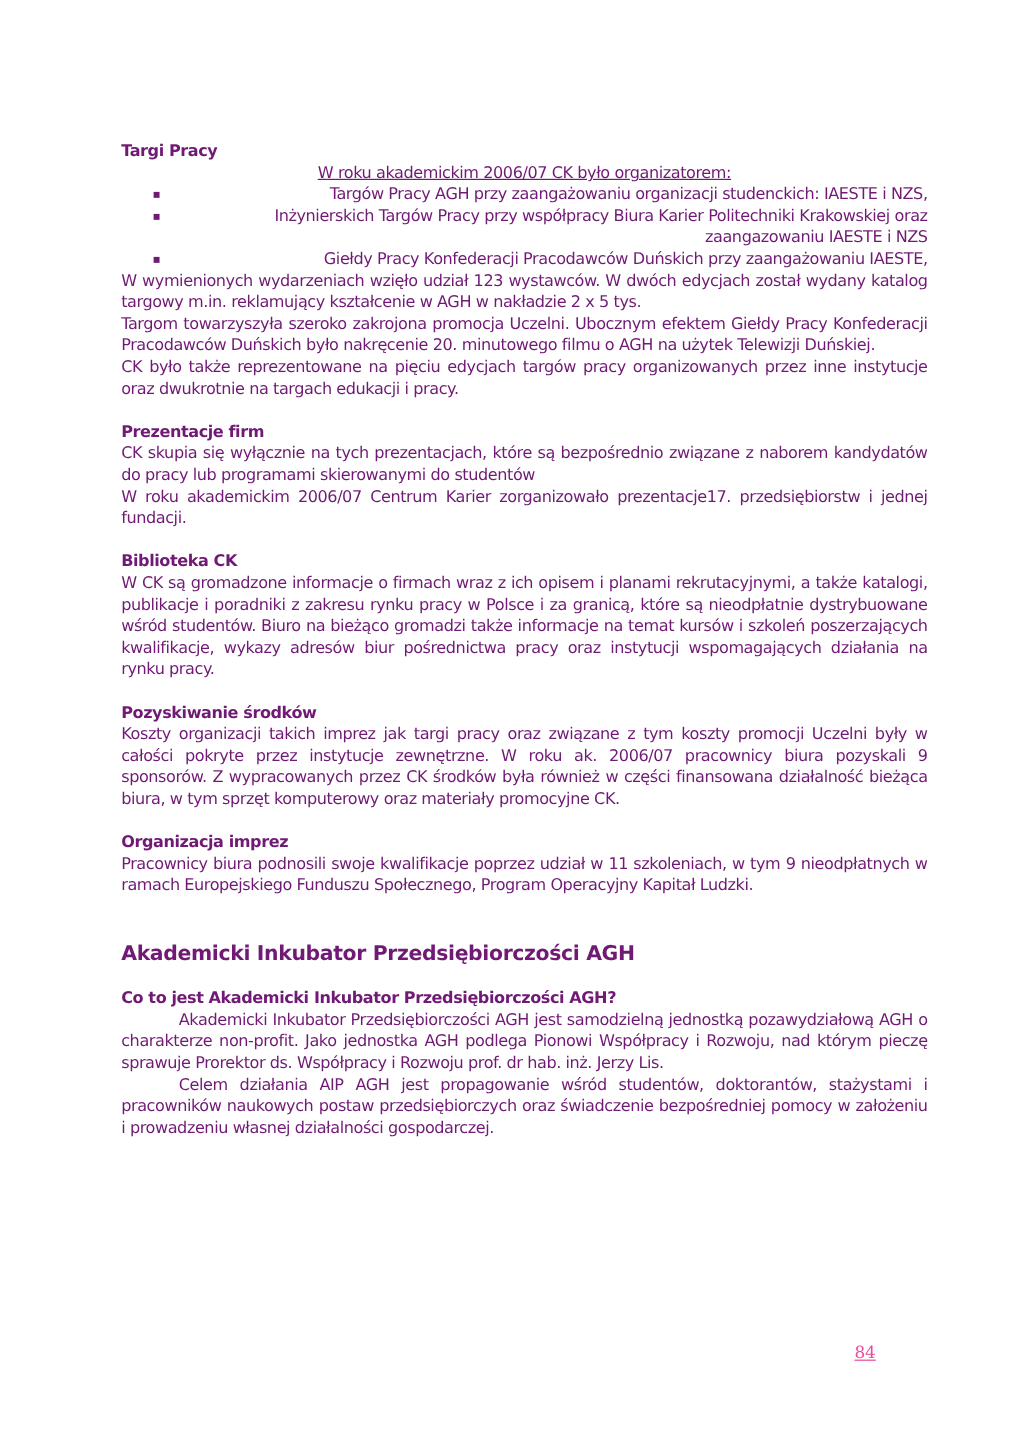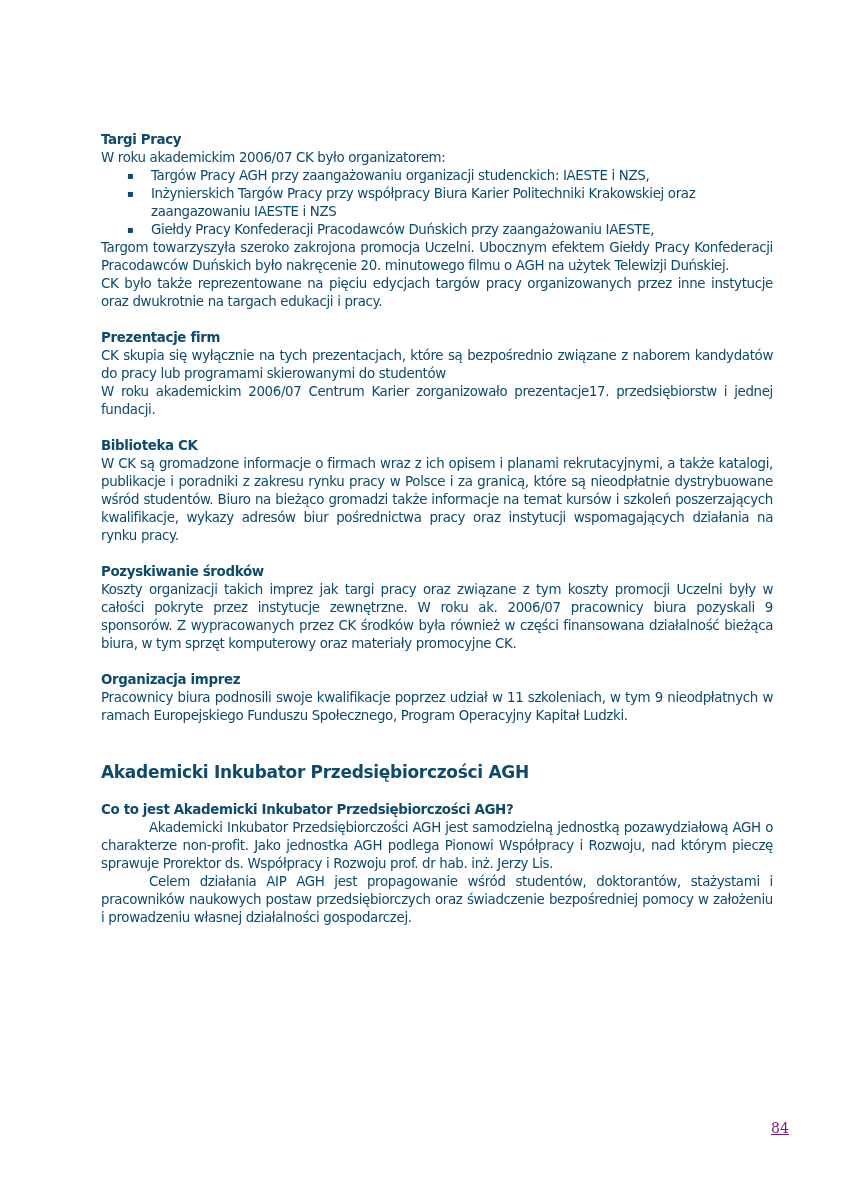--- a/index.html
+++ b/index.html
@@ -1,47 +1,48 @@
 <!DOCTYPE html>
 <html><head>
 <meta charset="utf-8">
 <style>
   html, body { margin: 0; padding: 0; background: #ffffff; }
   body { width: 846px; height: 1197px; position: relative; overflow: hidden; }
   .page {
-    position: absolute; left: 101px; top: 131px; width: 672px;
+    position: absolute; left: 101px; top: 118px; width: 672px;
     font-family: "DejaVu Sans", sans-serif; font-size: 13.4px; line-height: 18px;
-    color: #0c4a6e; letter-spacing: -0.35px;
+    color: #701a75; letter-spacing: -0.35px;
   }
   .h3 { font-weight: bold; margin: 0; }
   p { margin: 0; text-align: justify; }
-  .left { text-align: left; }
+  .left { text-align: center; text-decoration: underline; }
   ul { list-style: none; margin: 0; padding: 0 0 0 50px; }
-  li { position: relative; text-align: left; }
+  li { position: relative; text-align: right; }
   li::before { content: "\25AA"; position: absolute; left: -24px; top: 0; font-size: 10px; }
   .gap { height: 18px; }
   .h2 { font-weight: bold; font-size: 17px; line-height: 22px; margin: 0; letter-spacing: -0.3px; }
   .indent { text-indent: 48px; }
   .pagenum {
-    position: absolute; left: 771px; top: 1120px;
-    font-family: "DejaVu Serif", serif; font-size: 14px; color: #701a75; text-decoration: underline;
+    position: absolute; left: 712px; top: 1120px;
+    font-family: "DejaVu Serif", serif; font-size: 14px; color: #ec4899; text-decoration: underline;
   }
 </style>
 </head>
 <body>
 
 <div class="page">
 
   <p class="h3">Targi Pracy</p>
   <p class="left">W roku akademickim 2006/07 CK było organizatorem:</p>
   <ul>
     <li>Targów Pracy AGH  przy zaangażowaniu organizacji studenckich: IAESTE i NZS,</li>
     <li>Inżynierskich Targów Pracy przy współpracy Biura Karier Politechniki Krakowskiej oraz zaangazowaniu IAESTE i NZS</li>
     <li>Giełdy Pracy Konfederacji Pracodawców Duńskich przy zaangażowaniu IAESTE,</li>
   </ul>
+  <p>W wymienionych wydarzeniach wzięło udział 123 wystawców. W dwóch edycjach został wydany katalog targowy m.in. reklamujący kształcenie w AGH w nakładzie 2 x 5 tys.</p>
   <p>Targom towarzyszyła szeroko zakrojona promocja Uczelni. Ubocznym efektem Giełdy Pracy Konfederacji Pracodawców Duńskich było nakręcenie 20. minutowego filmu o AGH na użytek Telewizji Duńskiej.</p>
   <p>CK było także reprezentowane na pięciu edycjach targów pracy organizowanych przez inne instytucje oraz dwukrotnie na targach edukacji i pracy.</p>
 
   <div class="gap"></div>
 
   <p class="h3">Prezentacje firm</p>
   <p>CK skupia się wyłącznie na tych prezentacjach, które są bezpośrednio związane z naborem kandydatów do pracy lub programami skierowanymi do studentów</p>
   <p>W roku akademickim 2006/07 Centrum Karier zorganizowało prezentacje17. przedsiębiorstw i jednej fundacji.</p>
 
   <div class="gap"></div>

